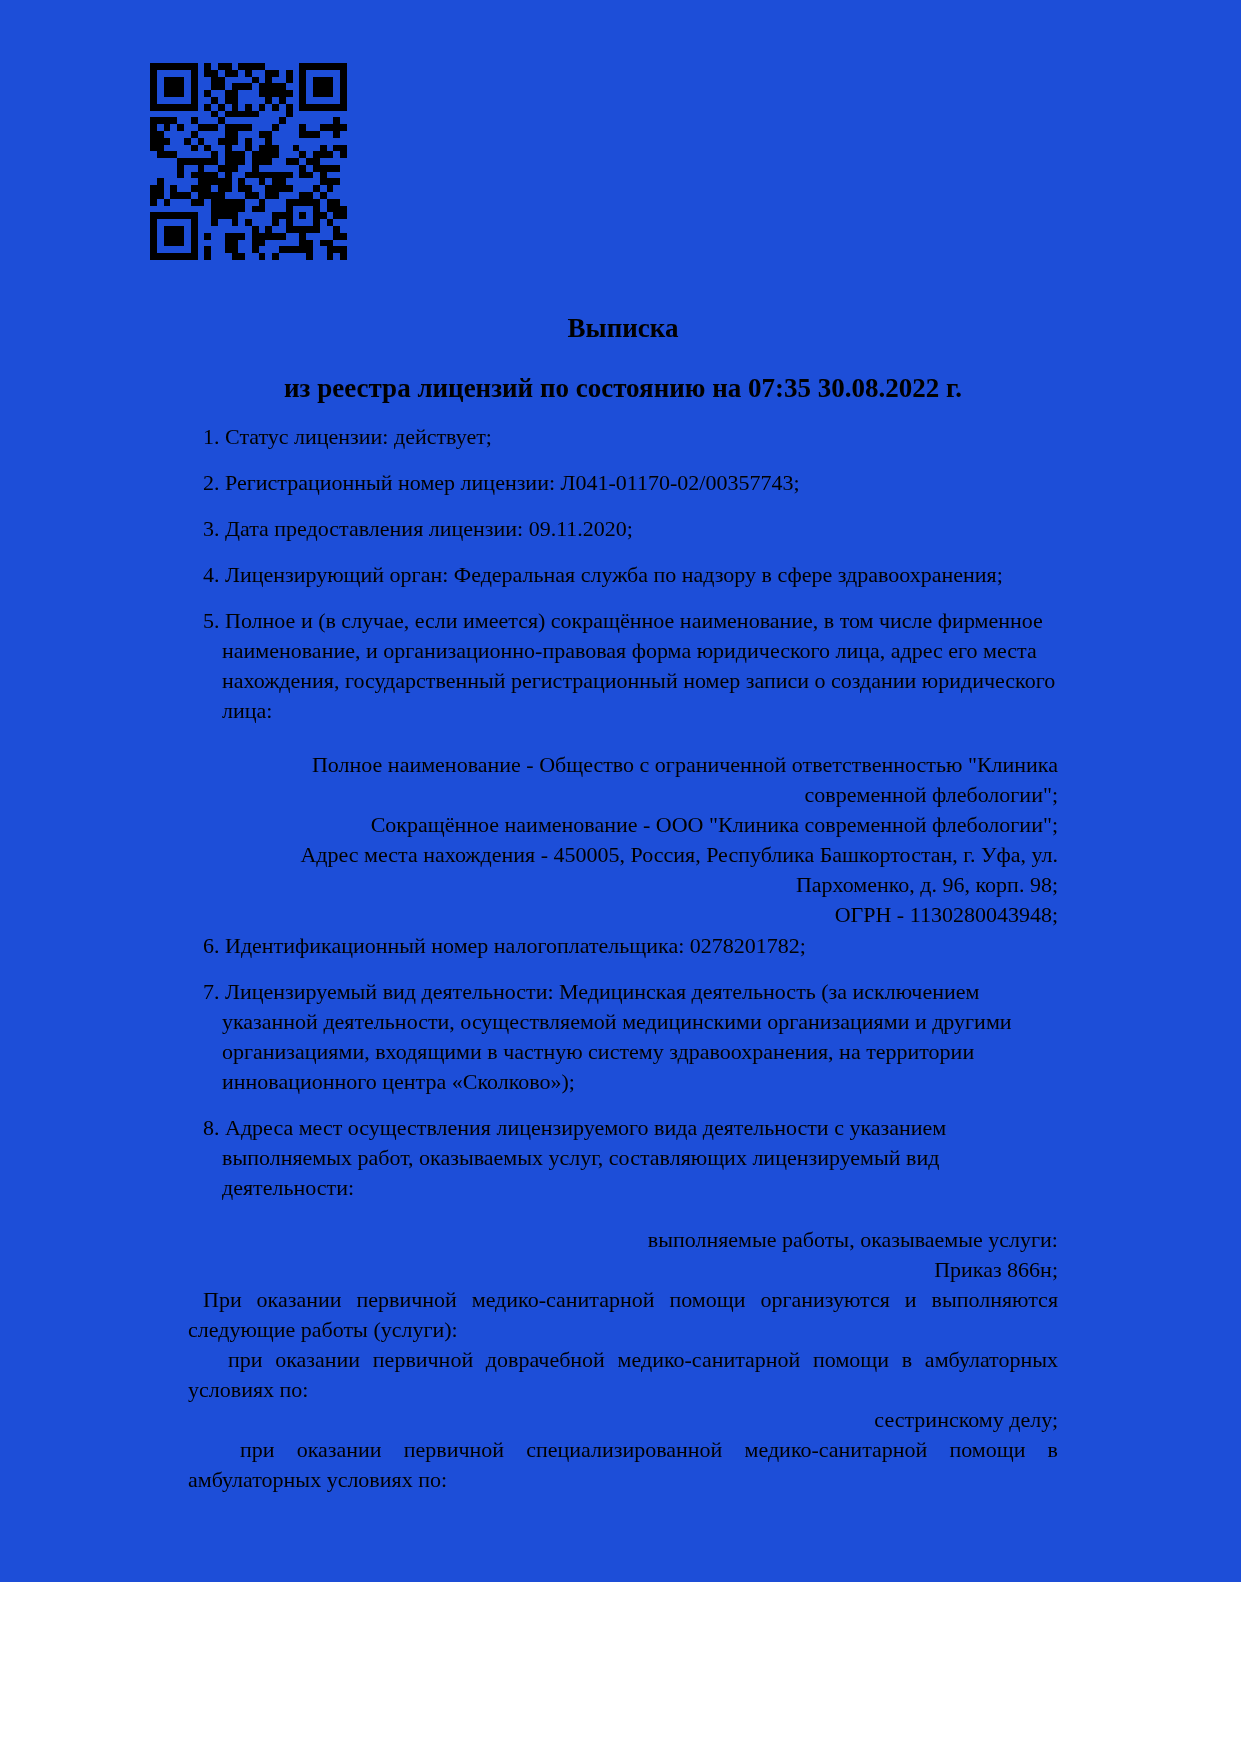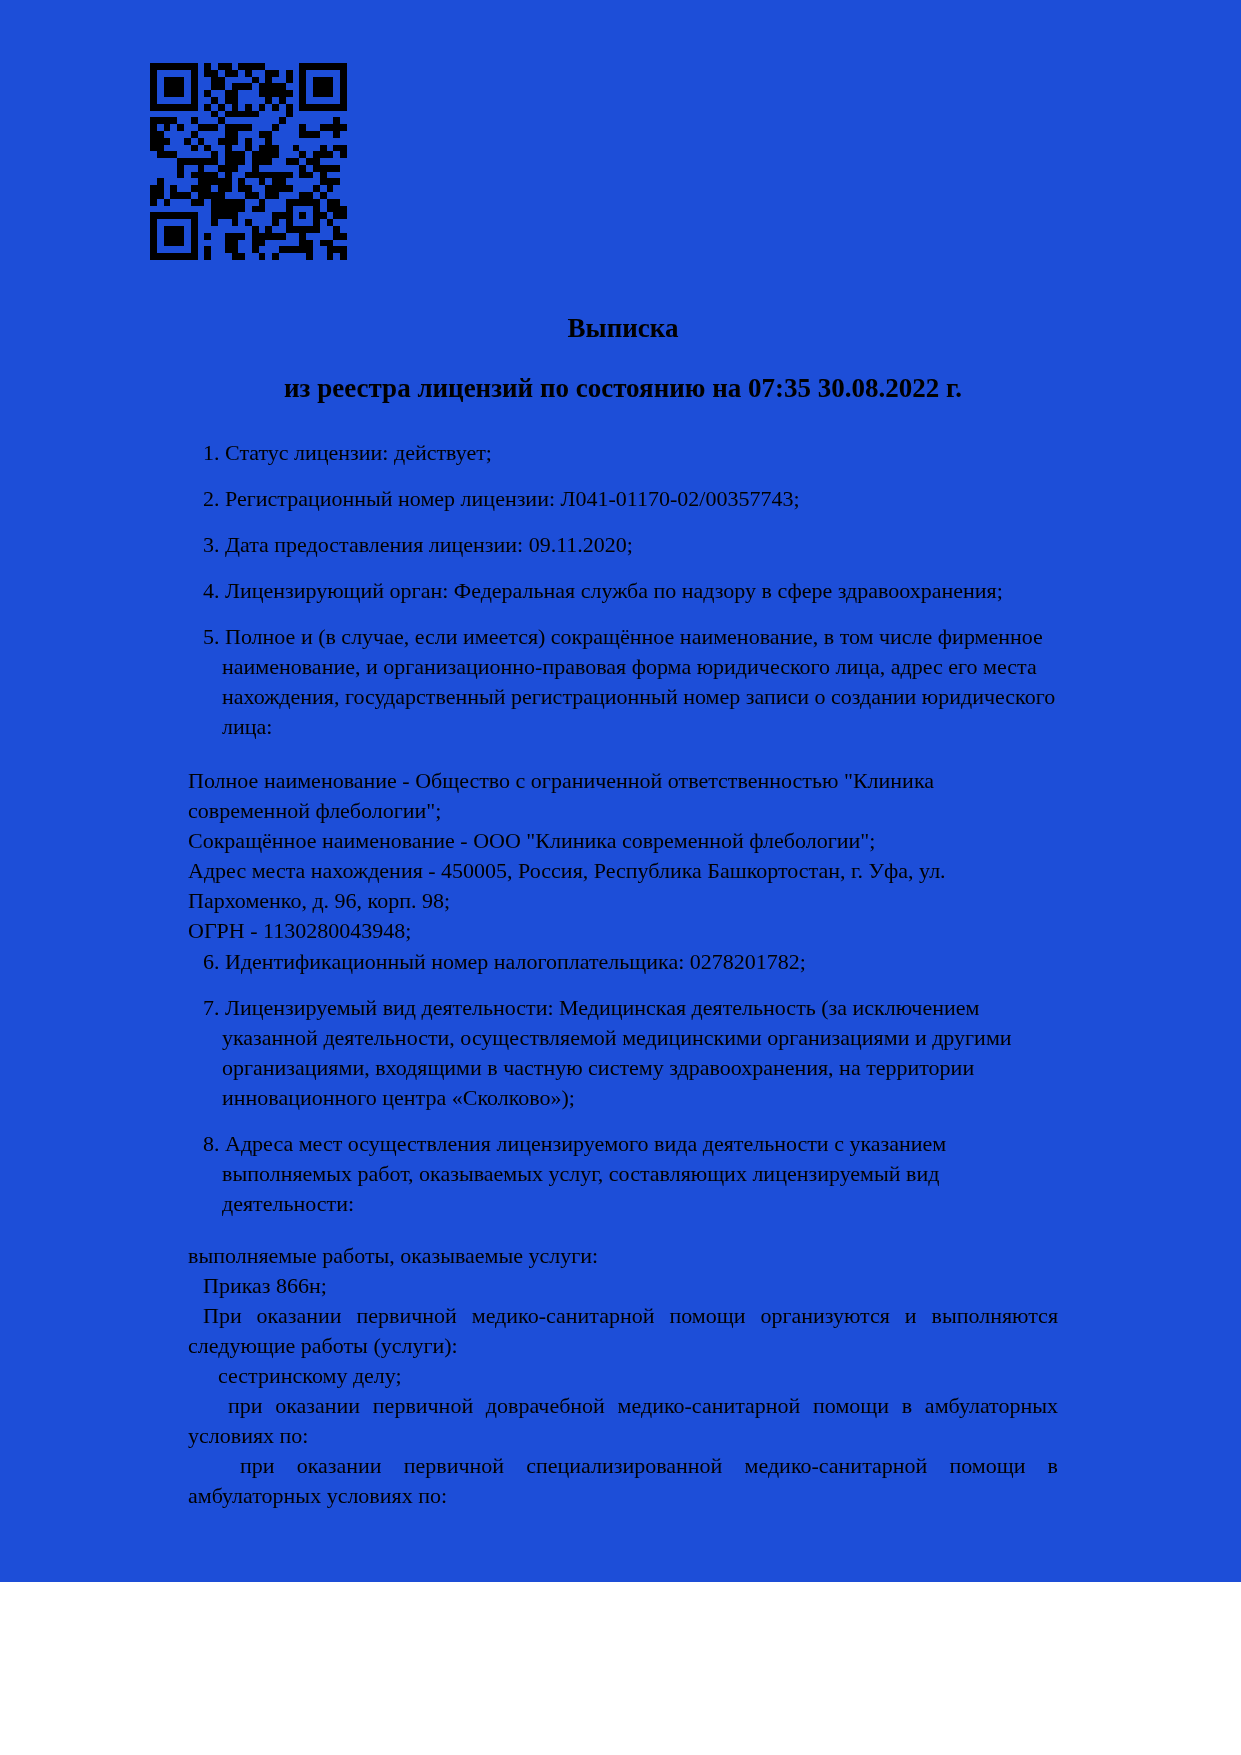--- a/index.html
+++ b/index.html
@@ -20,24 +20,24 @@
   .content{
     position:absolute;left:188px;top:310px;width:870px;
     font-size:22px;line-height:30px;
   }
   .title,.subtitle{
     text-align:center;font-weight:bold;
     font-size:27px;line-height:36px;
   }
   .subtitle{margin-top:24px;}
   .item{padding-left:34px;text-indent:-19px;margin-top:16px;}
-  .item.first{margin-top:32px;}
+  .item.first{margin-top:16px;}
   .m8{margin-top:1px;}
   .org{margin-top:24px;}
-  .para{margin:0;}
+  .para{margin:0;text-align:right;}
   .addr{margin-top:22px;}
   .ind1{padding-left:15px;}
   .ind2{padding-left:30px;}
   .jind1{text-align:justify;text-indent:15px;}
   .jind2{text-align:justify;text-indent:40px;}
   .jind3{text-align:justify;text-indent:52px;}
 </style>
 </head>
 <body>
 
@@ -502,19 +502,19 @@
     </div>
     <div class="item">
       <span>8.</span>
       <span>Адреса мест осуществления лицензируемого вида деятельности с указанием выполняемых работ, оказываемых услуг, составляющих лицензируемый вид деятельности:</span>
     </div>
 
     <div class="addr">
       <div class="para">выполняемые работы, оказываемые услуги:</div>
       <div class="para ind1">Приказ 866н;</div>
       <div class="para jind1">При оказании первичной медико-санитарной помощи организуются и выполняются следующие работы (услуги):</div>
+      <div class="para jind2">при оказании первичной доврачебной медико-санитарной помощи в амбулаторных условиях по:</div>
       <div class="para ind2">сестринскому делу;</div>
-      <div class="para jind2">при оказании первичной доврачебной медико-санитарной помощи в амбулаторных условиях по:</div>
       <div class="para jind3">при оказании первичной специализированной медико-санитарной помощи в амбулаторных условиях по:</div>
     </div>
 
   </div>
 </div>
 
 </body></html>

